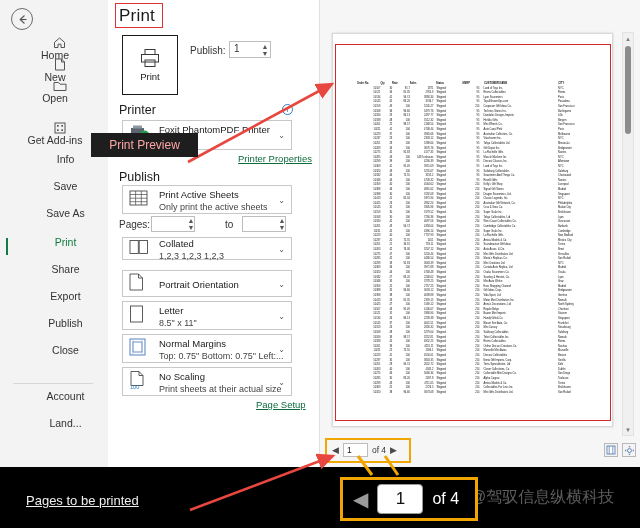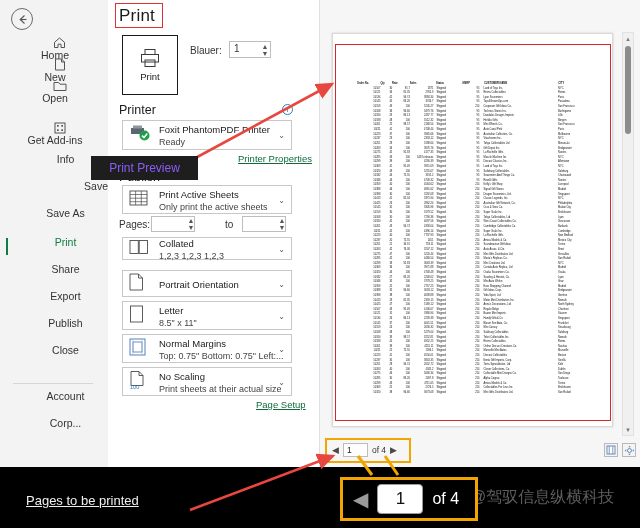--- a/index.html
+++ b/index.html
@@ -88,22 +88,22 @@
   }
   .pages-lbl{position:absolute;left:11px;top:219px;font-size:10px;color:#333;}
   .pagebox{
     position:absolute;width:44px;height:16px;top:216px;
     border:1px solid #bdbdbd;background:#fff;box-sizing:border-box;
   }
   .to-lbl{position:absolute;left:117px;top:219px;font-size:10px;color:#333;}
 
   
   .tooltip{
-    position:absolute;left:91px;top:156px;width:107px;height:24px;
-    background:#1e1e1e;color:#8b5cf6;font-size:12px;
+    position:absolute;left:91px;top:133px;width:107px;height:24px;
+    background:#1e1e1e;color:#fca5a5;font-size:12px;
     display:flex;align-items:center;justify-content:center;z-index:40;
   }
 
   
   #preview{
     position:absolute;left:320px;top:0;width:320px;height:467px;background:#f6f6f6;
   }
   .sheet{
     position:absolute;left:12px;top:33px;width:281px;height:394px;
     background:#fff;border:1px solid #d9d9d9;box-sizing:border-box;
@@ -232,21 +232,21 @@
               <rect x="7.3" y="3" width="1.7" height="1.7" fill="#555"></rect>
               <rect x="3" y="7.3" width="1.7" height="1.7" fill="#555"></rect>
               <rect x="7.3" y="7.3" width="1.7" height="1.7" fill="#555"></rect>
             </svg>
           </span>
           <span class="nlab">Get Add-ins</span>
         </div>
         <div class="nav-item indent" style="top: 153px;">
           <span class="nlab">Info</span>
         </div>
-        <div class="nav-item indent" style="top: 180px; align-items: flex-end;">
+        <div class="nav-item indent" style="top: 180px;">
           <span class="nlab">Save</span>
         </div>
         <div class="nav-item indent" style="top: 207px;">
           <span class="nlab">Save As</span>
         </div>
         <div class="nav-item indent active" style="top: 236px;">
           <span class="nlab">Print</span>
         </div>
         <div class="nav-item indent" style="top: 263px;">
           <span class="nlab">Share</span>
@@ -257,41 +257,41 @@
         <div class="nav-item indent" style="top: 317px;">
           <span class="nlab">Publish</span>
         </div>
         <div class="nav-item indent" style="top: 344px;">
           <span class="nlab">Close</span>
         </div>
         <div class="nav-item indent" style="top: 390px;">
           <span class="nlab">Account</span>
         </div>
         <div class="nav-item indent" style="top: 417px;">
-          <span class="nlab">Corp...</span>
+          <span class="nlab">Land...</span>
         </div>
       </div>
     <div class="nav-sep" style="top:383px;"></div>
   </div>
 
   <div id="settings">
 
     <div id="page-title">Print</div>
     <div class="title-hl"></div>
 
     <div class="print-btn">
       <svg width="22" height="20" viewBox="0 0 22 20">
         <rect x="6" y="1.5" width="10" height="5" fill="none" stroke="#3a3a3a" stroke-width="1"></rect>
         <rect x="2.5" y="6.5" width="17" height="7.5" fill="none" stroke="#3a3a3a" stroke-width="1"></rect>
         <rect x="6" y="12" width="10" height="6.5" fill="none" stroke="#3a3a3a" stroke-width="1"></rect>
       </svg>
       <span class="plabel">Print</span>
     </div>
 
-    <div class="copies-label">Blauer:</div>
+    <div class="copies-label">Publish:</div>
     <div class="copies-box">
       <span>1</span>
     </div>
     <div class="spin" style="left:152px;top:41px;">
       <span class="up">▲</span>
       <span class="dn">▼</span>
     </div>
 
     <div class="section-h" style="top:103px;">Printer</div>
     <div class="info-i" style="left:174px;top:104px;">i</div>

